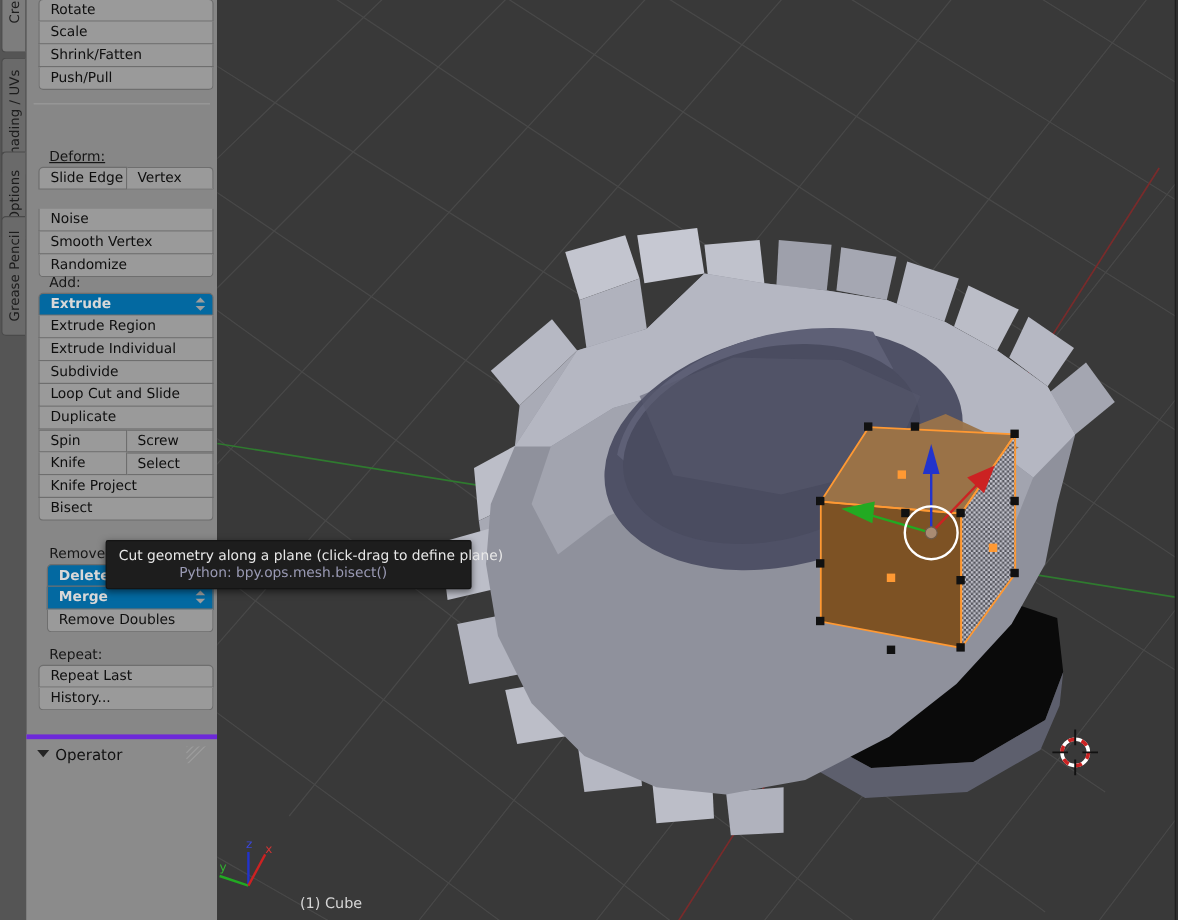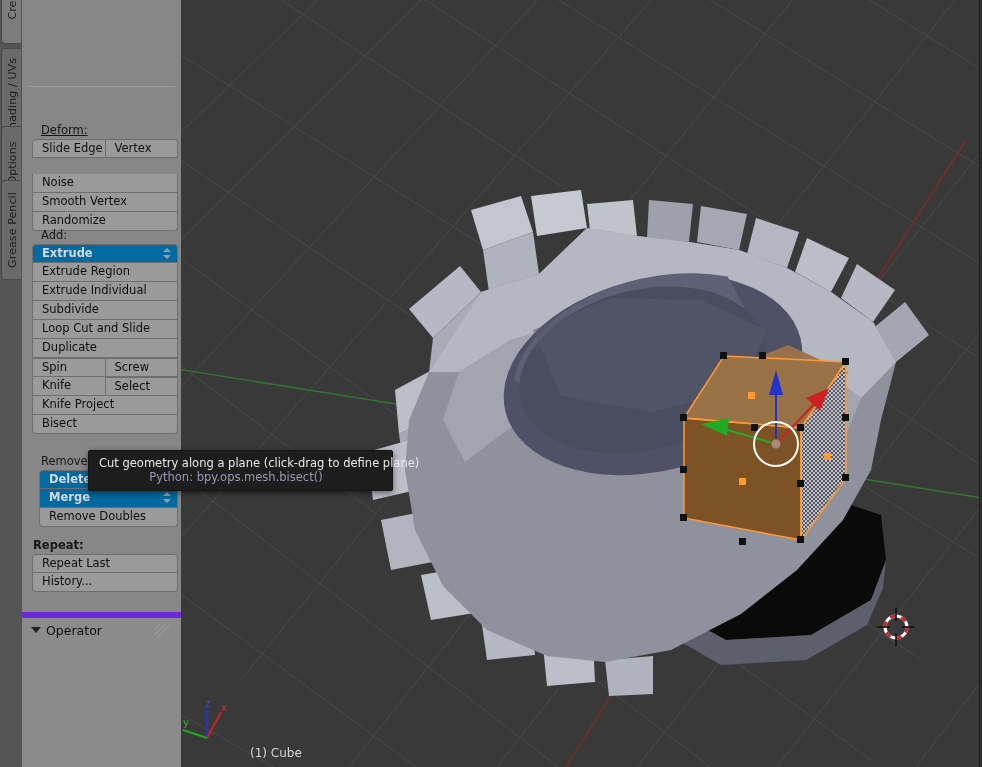--- a/index.html
+++ b/index.html
@@ -50,21 +50,21 @@
   .panelhdr .ptxt { position:absolute; left:24px; top:2px; font-size:12.5px;
        color:#111; font-weight:normal; }
   .grip { position:absolute; right:6px; top:3px; width:22px; height:14px; overflow:hidden; }
   .grip i { position:absolute; width:26px; height:1px; background:#9d9d9d;
             transform:rotate(-45deg); transform-origin:0 0; left:2px; }
 
   .sep { position:absolute; left:6px; width:147px; height:1px; background:#9b9b9b; }
 
   
   .oper { position:absolute; left:22px; width:159px; background:#8b8b8b;
-          border-top:6px solid #6d28d9; }
+          border-top:4px solid #6d28d9; }
 
   
   .viewport { position:absolute; left:181px; top:0; width:801px; height:767px;
               background:#393939; overflow:hidden; }
   .vp-svg { position:absolute; left:0; top:0; }
 
   
   .tooltip { position:absolute; background:#1d1d1d; border:1px solid #141414;
              border-radius:2px; padding:5px 19px 6px 10px; text-align:center;
              box-shadow:0 2px 6px rgba(0,0,0,.5); }
@@ -90,20 +90,26 @@
     <div class="vtab" style="top:126px;height:74px;">
       <span class="vtxt">Options</span>
     </div>
     <div class="vtab" style="top:180px;height:100px;">
       <span class="vtxt">Grease Pencil</span>
     </div>
   </div>
 
   <div class="toolpanel">
 
+    <div style="position:absolute;left:10px;top:-1px;width:146px;">
+      <div class="btn top">Rotate</div>
+      <div class="btn mid">Scale</div>
+      <div class="btn mid">Shrink/Fatten</div>
+      <div class="btn bot">Push/Pull</div>
+    </div>
 
     <div class="sep" style="top:86px;"></div>
 
 
     <div class="seclabel" style="position:absolute;left:10px;top:123px;text-decoration:underline;">Deform:</div>
 
     <div style="position:absolute;left:10px;top:139px;width:146px;">
       <div class="row">
         <div class="btn top" style="border-radius:4px 0 0 0;">Slide Edge</div>
         <div class="btn top" style="border-radius:0 4px 0 0;">Vertex</div>
@@ -144,21 +150,21 @@
         <span>Delete</span>
         <span class="spin"></span>
       </div>
       <div class="btn mid dark">
         <span>Merge</span>
         <span class="spin"></span>
       </div>
       <div class="btn bot">Remove Doubles</div>
     </div>
 
-    <div class="seclabel" style="position:absolute;left:2px;top:538px;font-weight:bold;">Repeat:</div>
+    <div class="seclabel" style="position:absolute;left:10px;top:538px;">Repeat:</div>
 
     <div style="position:absolute;left:10px;top:554px;width:146px;">
       <div class="btn top">Repeat Last</div>
       <div class="btn bot">History...</div>
     </div>
   </div>
 
   <div class="oper" style="top:612px;height:155px;">
     <div class="panelhdr" style="position:absolute;left:0;top:3px;width:159px;">
       <span class="tri"></span>

